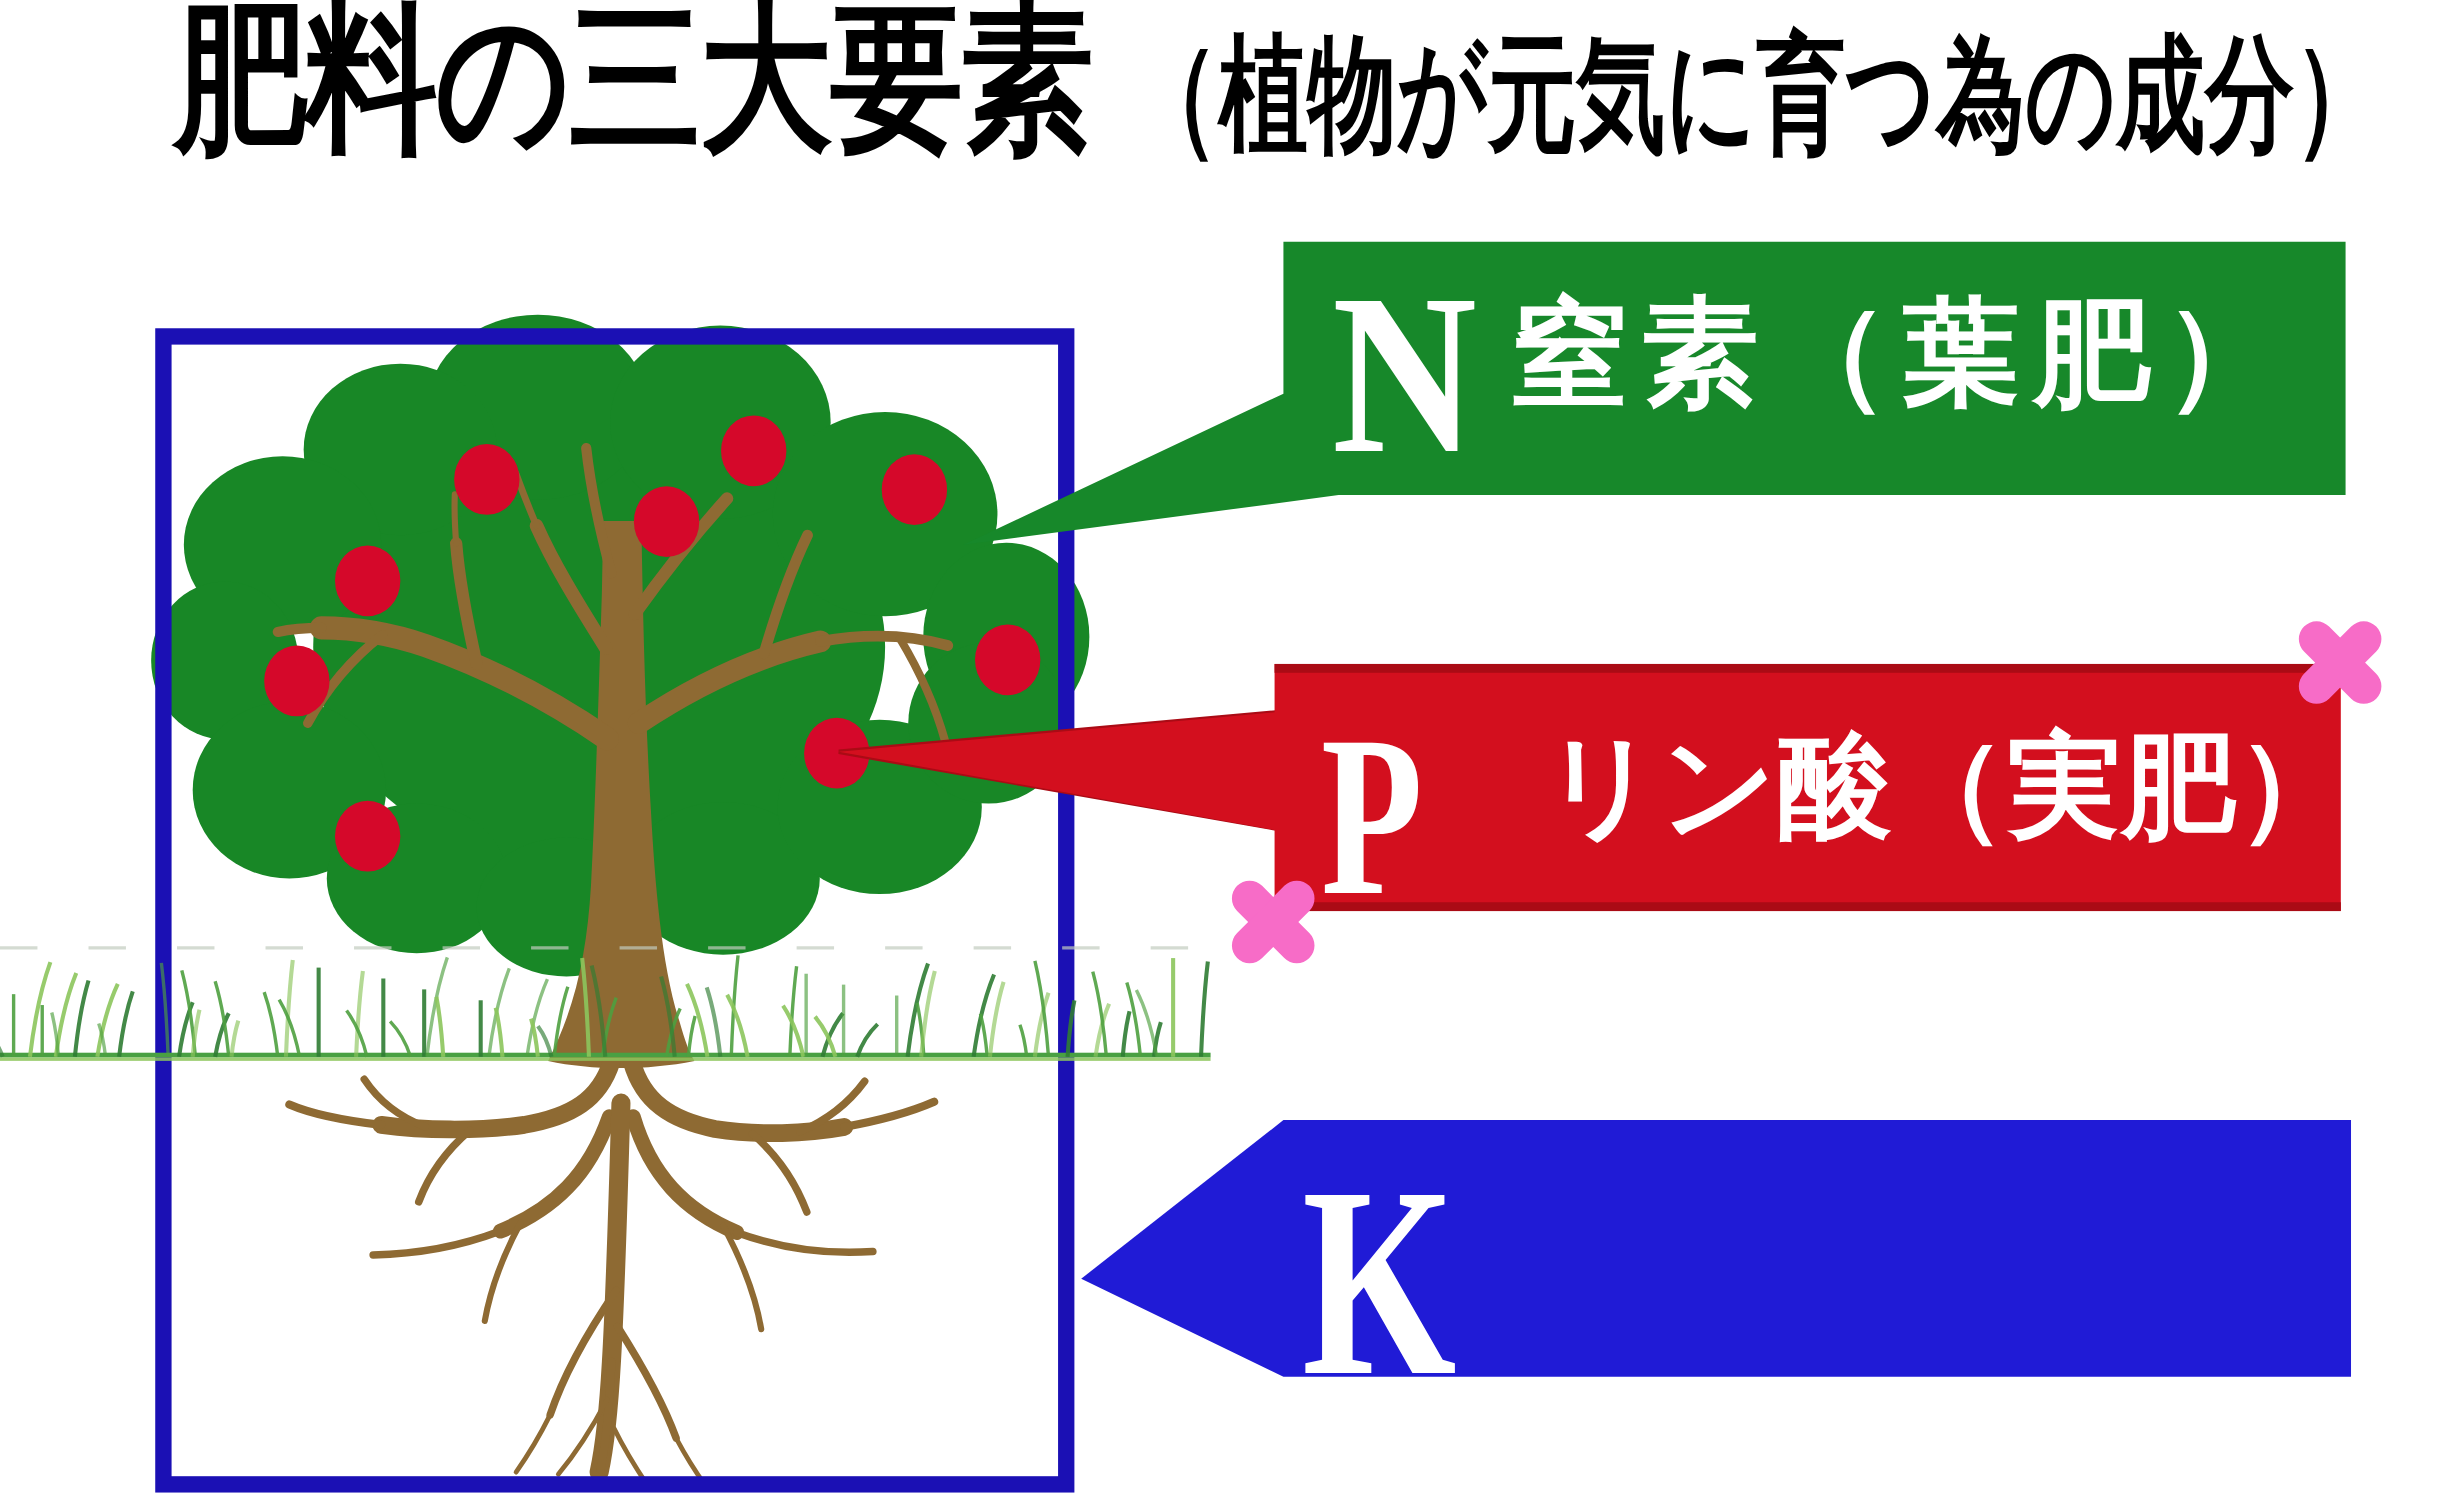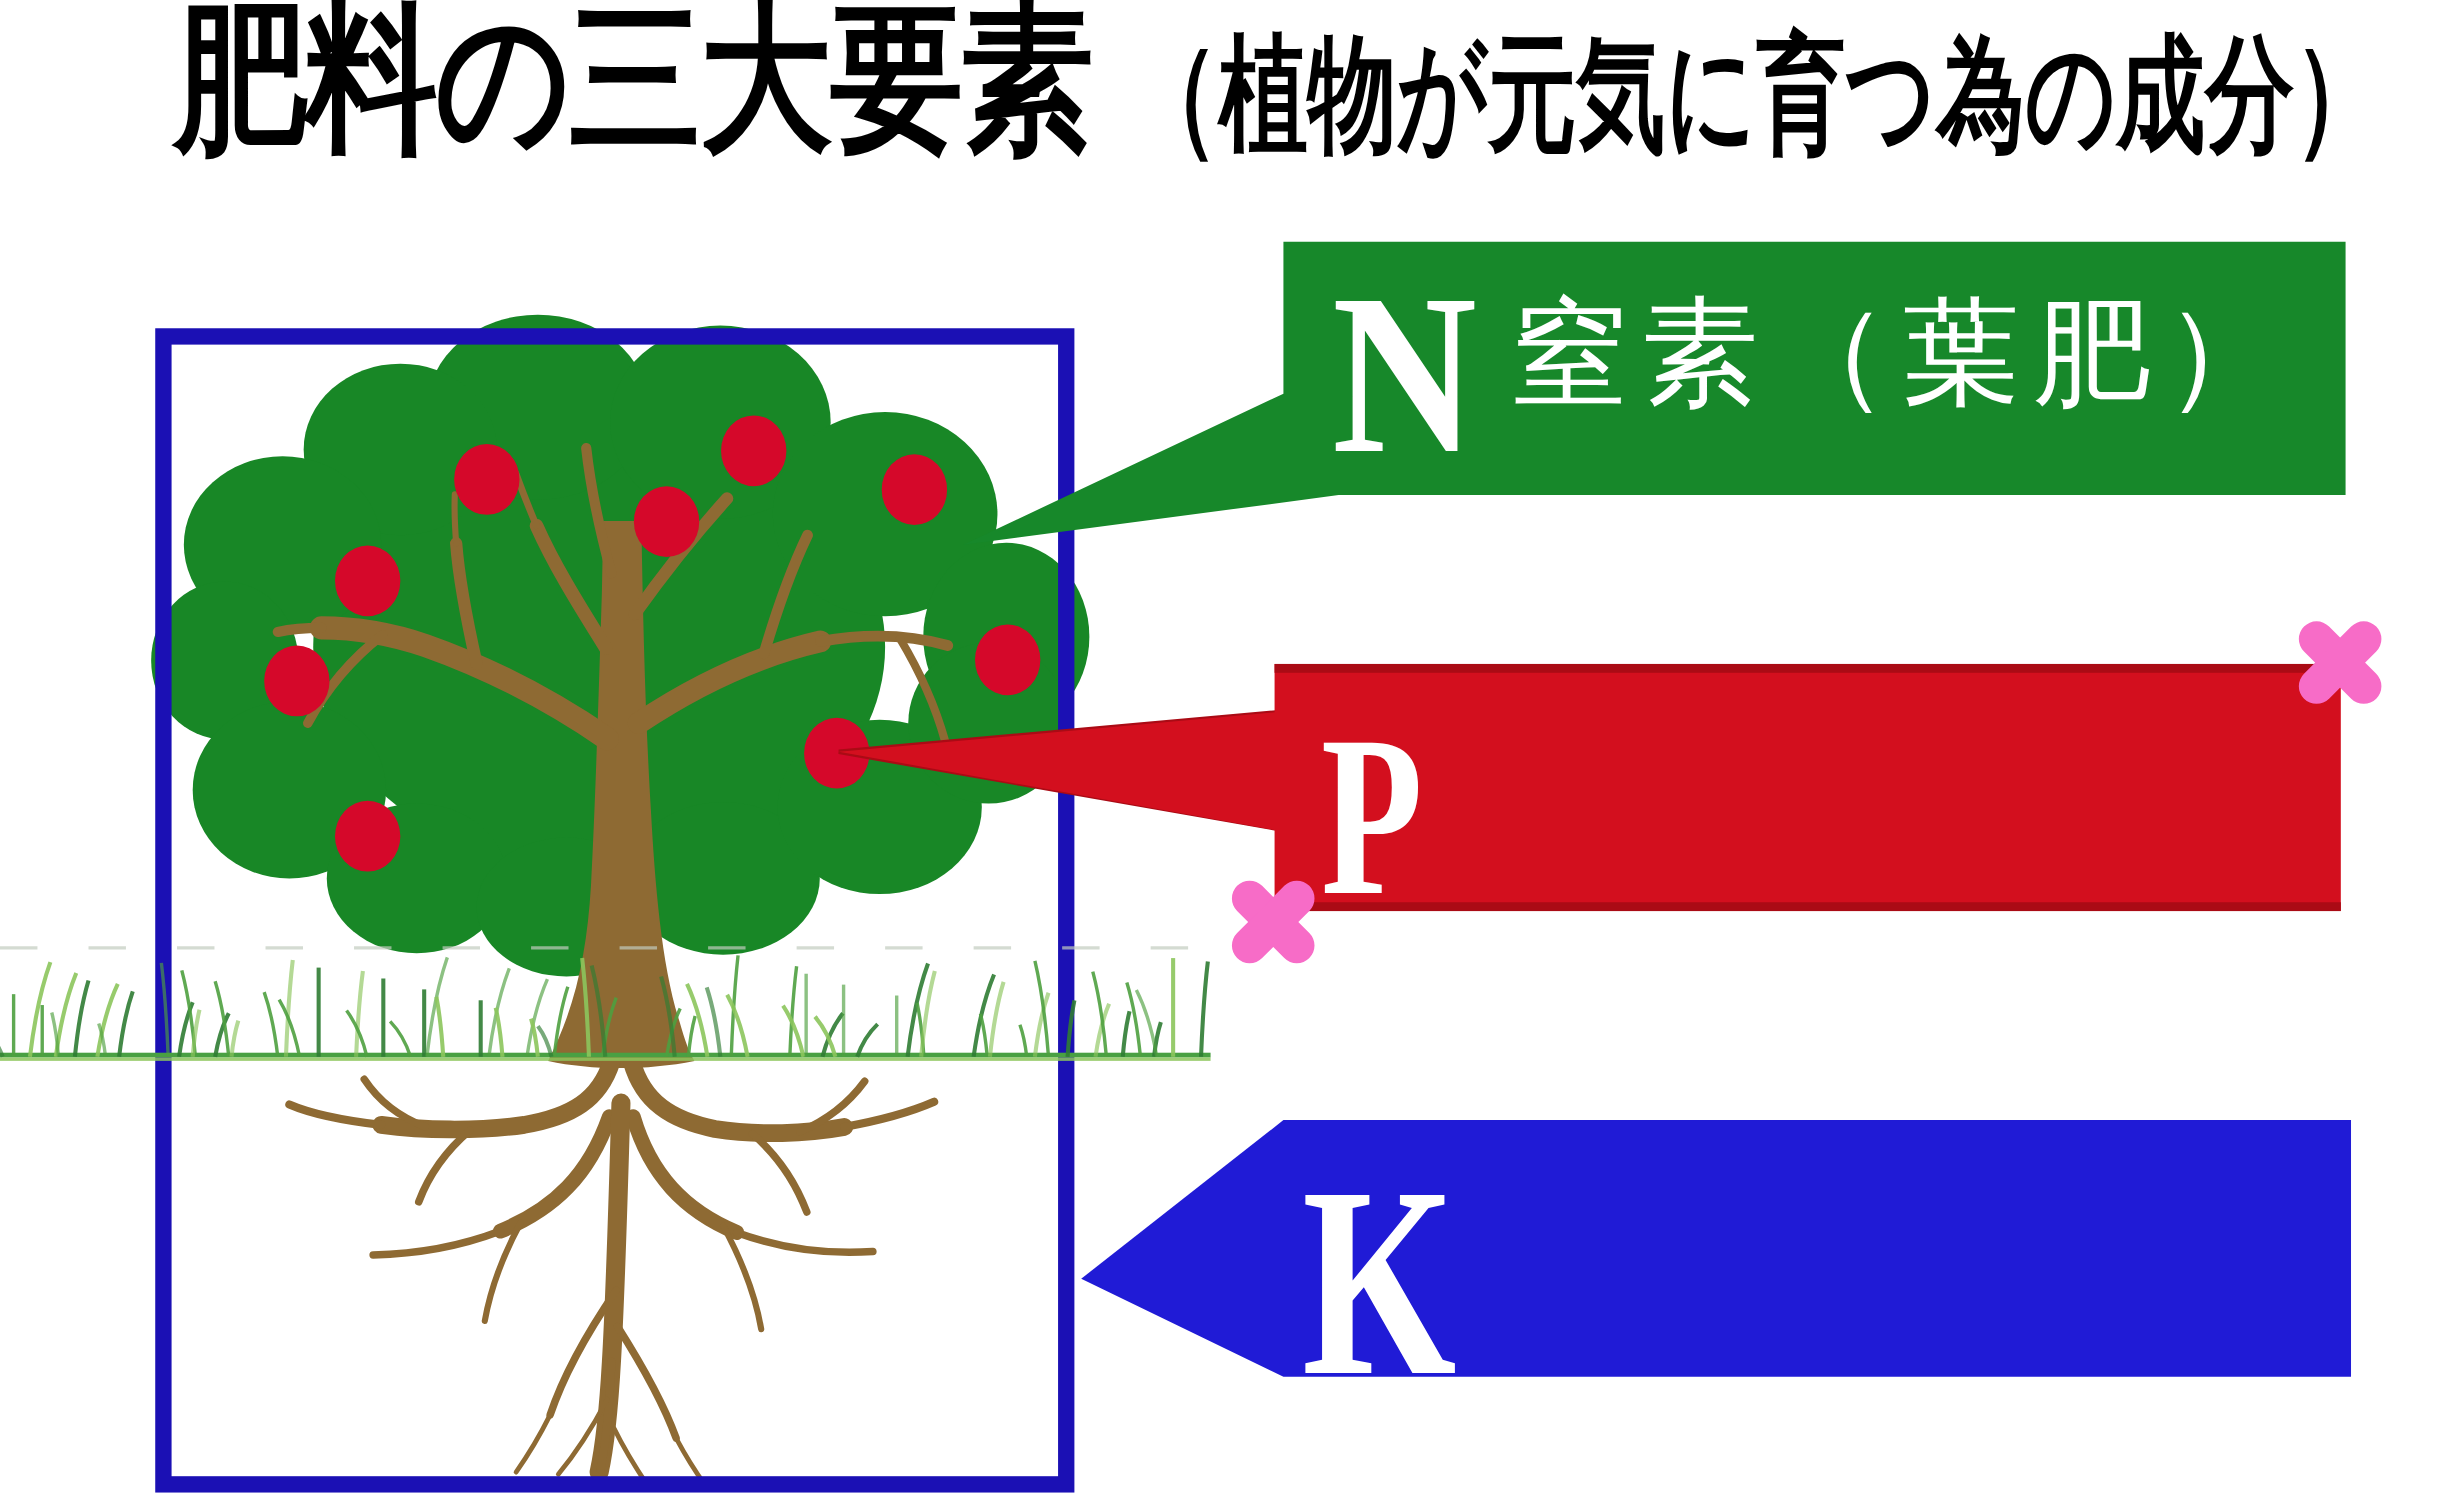--- a/index.html
+++ b/index.html
@@ -37,21 +37,21 @@
   }
 
   
   .banner{position:absolute;}
   .b-letter{
     position:absolute;display:inline-block;line-height:1;color:var(--banner_text);
     font-family:"Liberation Serif",serif;font-weight:700;transform-origin:left top;white-space:nowrap;
   }
   .b-label{
     position:absolute;display:inline-block;line-height:1;color:var(--banner_text);
-    font-weight:400;white-space:nowrap;
+    font-weight:700;white-space:nowrap;
   }
   #banner-nitrogen{left:1284px;top:242px;width:1062px;height:253px;}
   #banner-phosphate{left:1275px;top:664px;width:1066px;height:247px;}
   #banner-potassium{left:1284px;top:1120px;width:1068px;height:257px;}
   .letter-n{left:48px;top:17.7px;font-size:228px;transform:scaleX(.88);}
   .letter-p{left:46px;top:38px;font-size:228px;transform:scaleX(.73);}
   .letter-k{left:17.7px;top:26px;font-size:272px;transform:scaleX(.73);}
   .label-n{left:227px;top:52px;font-size:117px;letter-spacing:13.6px;}
   .label-p{left:268px;top:65px;font-size:114px;letter-spacing:0.7px;}
   .label-k{left:218px;top:79px;font-size:112px;letter-spacing:-4.1px;}
@@ -237,18 +237,19 @@
     <span class="title-main">肥料の三大要素</span>
     <span class="title-sub">（植物が元気に育つ為の成分）</span>
   </h1>
 
   <div class="banner" id="banner-nitrogen">
     <span class="b-letter letter-n">N</span>
     <span class="b-label  label-n">窒素（葉肥）</span>
   </div>
   <div class="banner" id="banner-phosphate">
     <span class="b-letter letter-p">P</span>
+    <span class="b-label  label-p">リン酸（実肥）</span>
   </div>
   <div class="banner" id="banner-potassium">
     <span class="b-letter letter-k">K</span>
   </div>
 </div>
 
 
 </body></html>

